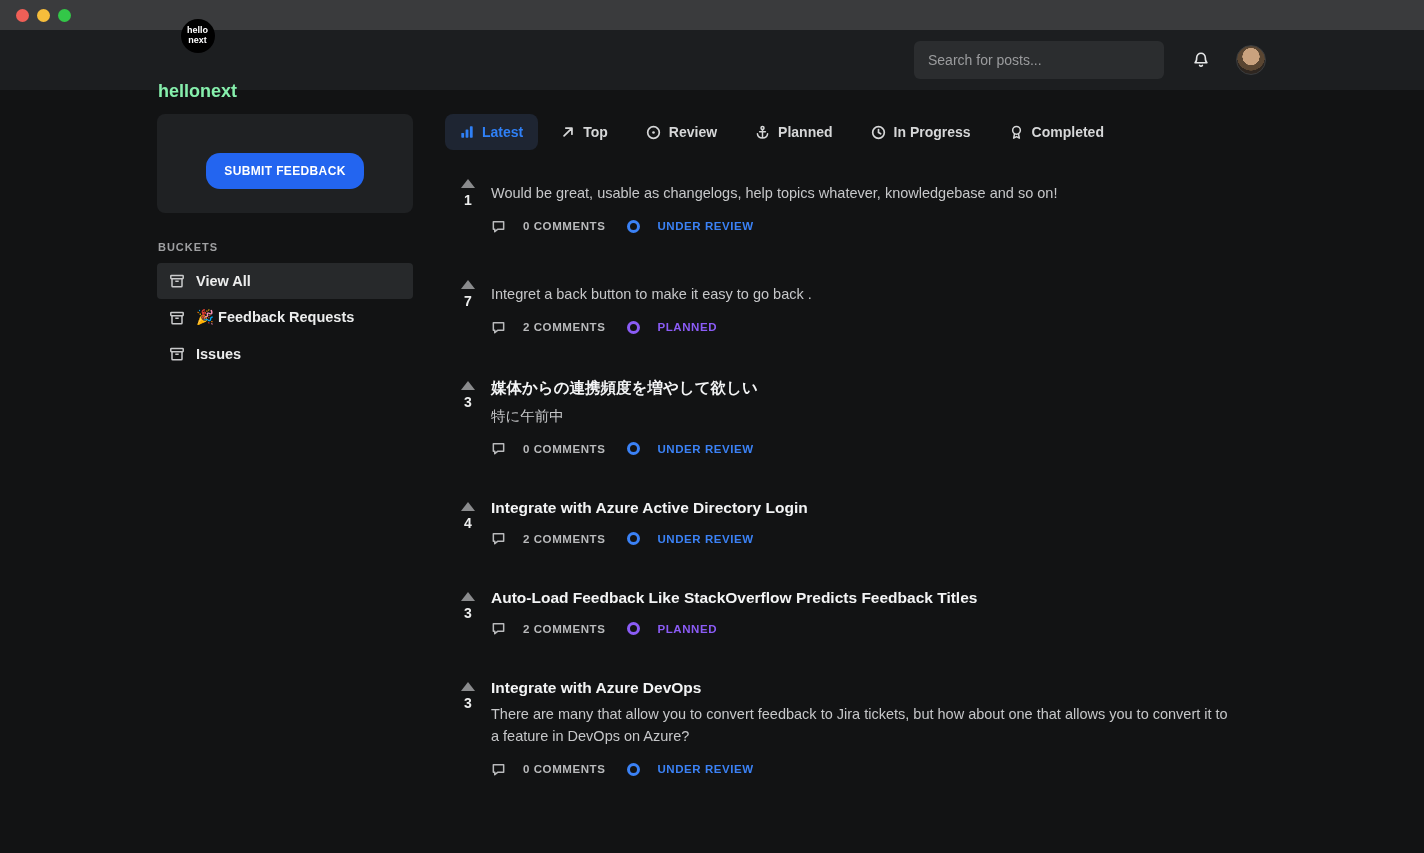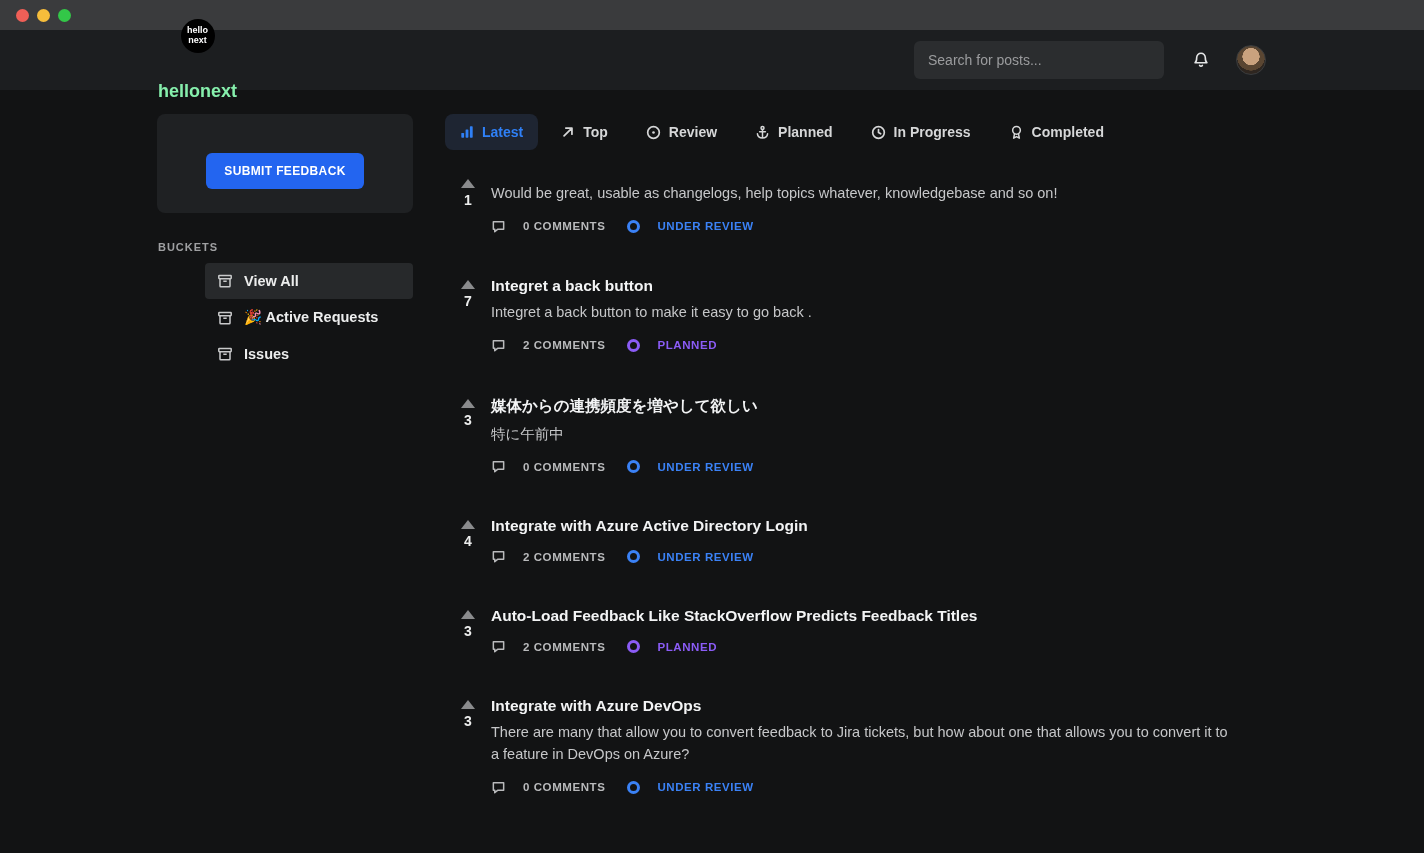--- a/index.html
+++ b/index.html
@@ -52,31 +52,31 @@
   .sidebar { width: 256px; flex-shrink: 0; }
   .main { flex: 1; min-width: 0; }
 
   
   .cta-card {
     background: #1f2123; border-radius: 8px; padding: 22px 20px 24px;
     text-align: center; margin-bottom: 28px;
   }
   .cta-card p { font-size: 14.5px; line-height: 1.45; color: #e9eaeb; font-weight: 500; }
   .cta-card button {
-    margin-top: 17px; background: #2365f0; color: #fff; border: none; border-radius: 6px;
+    margin-top: 17px; background: #2365f0; color: #fff; border: none; border-radius: 14px;
     padding: 11px 18px; font-size: 12px; font-weight: bold; letter-spacing: .03em;
     font-family: inherit; cursor: pointer;
   }
   .buckets-heading {
     font-size: 11px; font-weight: bold; color: #9fa0a2; letter-spacing: .09em; margin: 0 0 10px 1px;
   }
   .bucket-item {
     display: flex; align-items: center; gap: 11px;
     padding: 10px 12px; border-radius: 4px; cursor: pointer;
-    font-size: 14.5px; font-weight: bold; color: #eceded; margin-left: 48px;
+    font-size: 14.5px; font-weight: bold; color: #eceded;
   }
   .bucket-item.active { background: #27292b; }
   .bucket-icon-wrap { display: inline-flex; color: #c9cacb; }
 
   
   .tabs { display: flex; align-items: center; gap: 8px; margin-bottom: 26px; }
   .tab {
     display: flex; align-items: center; gap: 8px;
     padding: 10px 15px; border-radius: 8px; cursor: pointer;
     font-size: 14px; font-weight: bold; color: #d6d7d8;
@@ -159,21 +159,21 @@
           <span>View All</span>
         </div>
 
         <div class="bucket-item">
           <span class="bucket-icon-wrap">
             <svg width="16" height="16" viewBox="0 0 16 16" fill="none" stroke="currentColor" stroke-width="1.5" stroke-linejoin="round">
               <rect x="1.8" y="2.5" width="12.4" height="3.2" rx="0.6"></rect>
               <path d="M3 5.7 V13 a0.8 0.8 0 0 0 0.8 0.8 H12.2 a0.8 0.8 0 0 0 0.8 -0.8 V5.7 M6.3 8.3 H9.7"></path>
             </svg>
           </span>
-          <span>🎉 Active Requests</span>
+          <span>🎉 Feedback Requests</span>
         </div>
 
         <div class="bucket-item">
           <span class="bucket-icon-wrap">
             <svg width="16" height="16" viewBox="0 0 16 16" fill="none" stroke="currentColor" stroke-width="1.5" stroke-linejoin="round">
               <rect x="1.8" y="2.5" width="12.4" height="3.2" rx="0.6"></rect>
               <path d="M3 5.7 V13 a0.8 0.8 0 0 0 0.8 0.8 H12.2 a0.8 0.8 0 0 0 0.8 -0.8 V5.7 M6.3 8.3 H9.7"></path>
             </svg>
           </span>
           <span>Issues</span>
@@ -272,21 +272,20 @@
             </div>
           </div>
         </article>
 
         <article class="post">
           <div class="vote">
             <span class="tri"></span>
             <span class="count">7</span>
           </div>
           <div class="post-body">
-            <h3 class="post-title">Integret a back button</h3>
             <p class="post-desc">Integret a back button to make it easy to go back .</p>
             <div class="post-meta">
               <span class="meta-chip">
                 <span class="meta-icon">
                   <svg width="15" height="15" viewBox="0 0 16 16" fill="none" stroke="currentColor" stroke-width="1.6" stroke-linejoin="round">
                     <path d="M2.5 3 H13.5 V11 H7 L4 13.5 V11 H2.5 Z"></path>
                   </svg>
                 </span>
                 <span>2 COMMENTS</span>
               </span>

